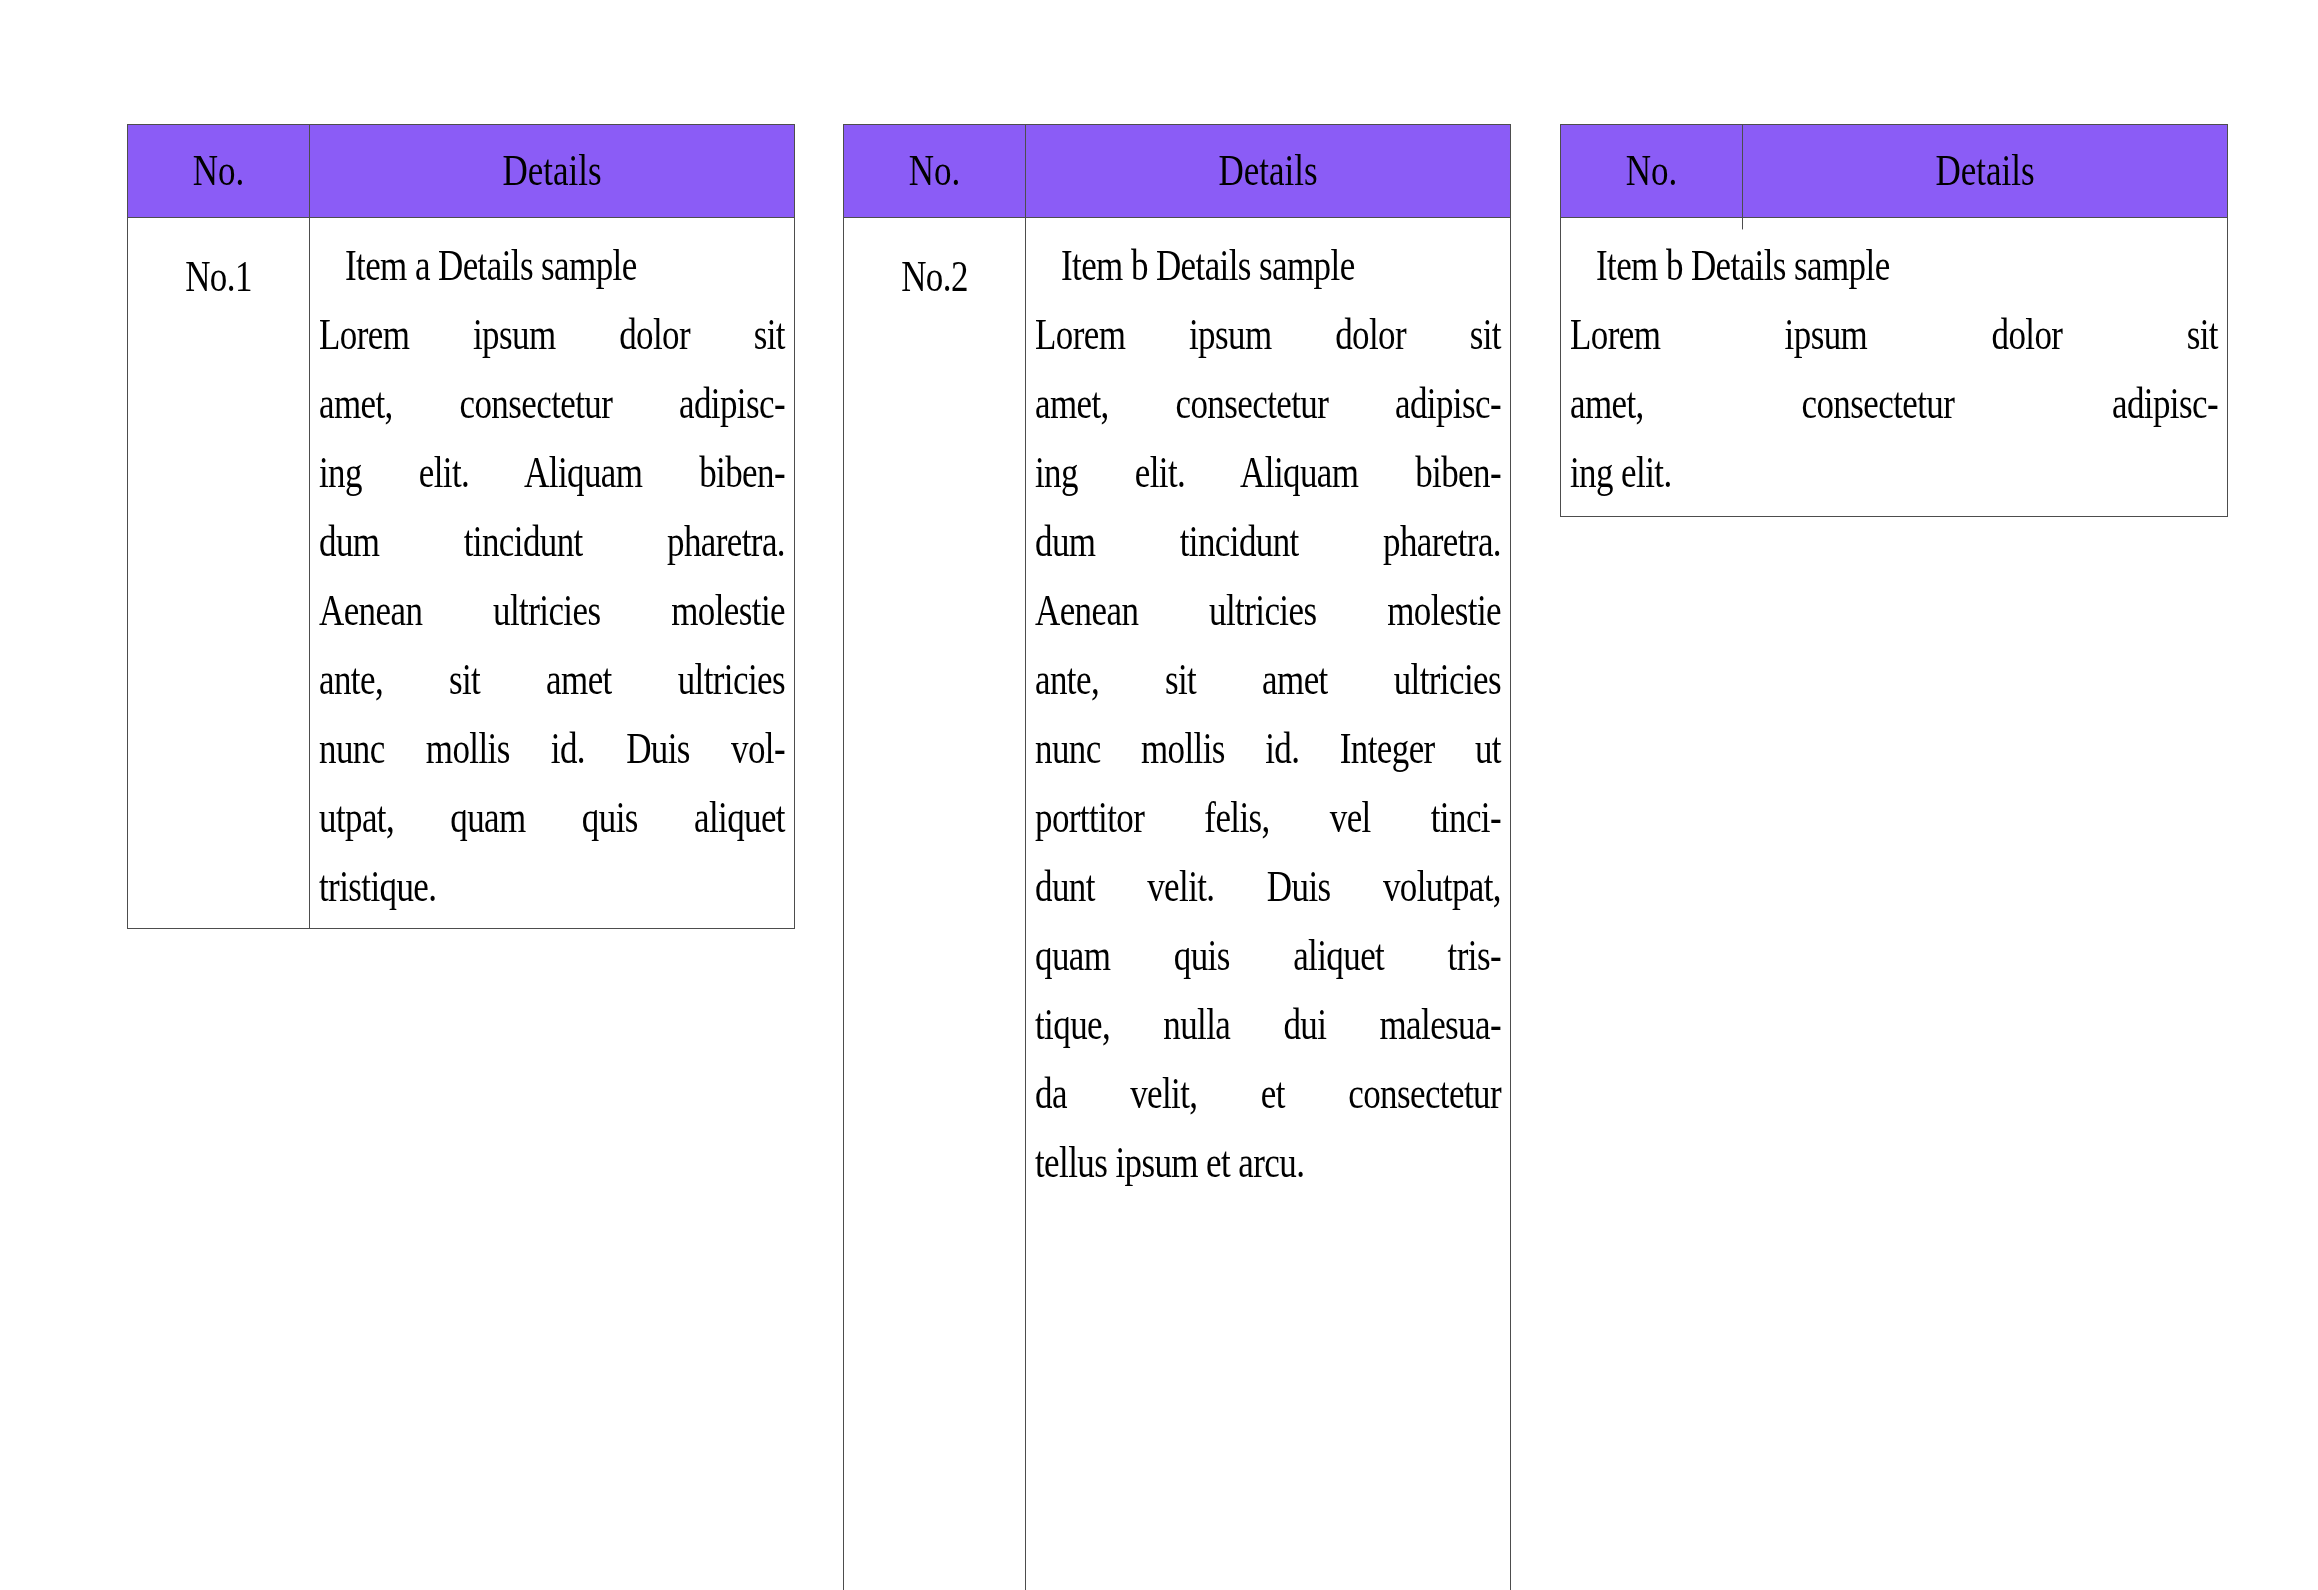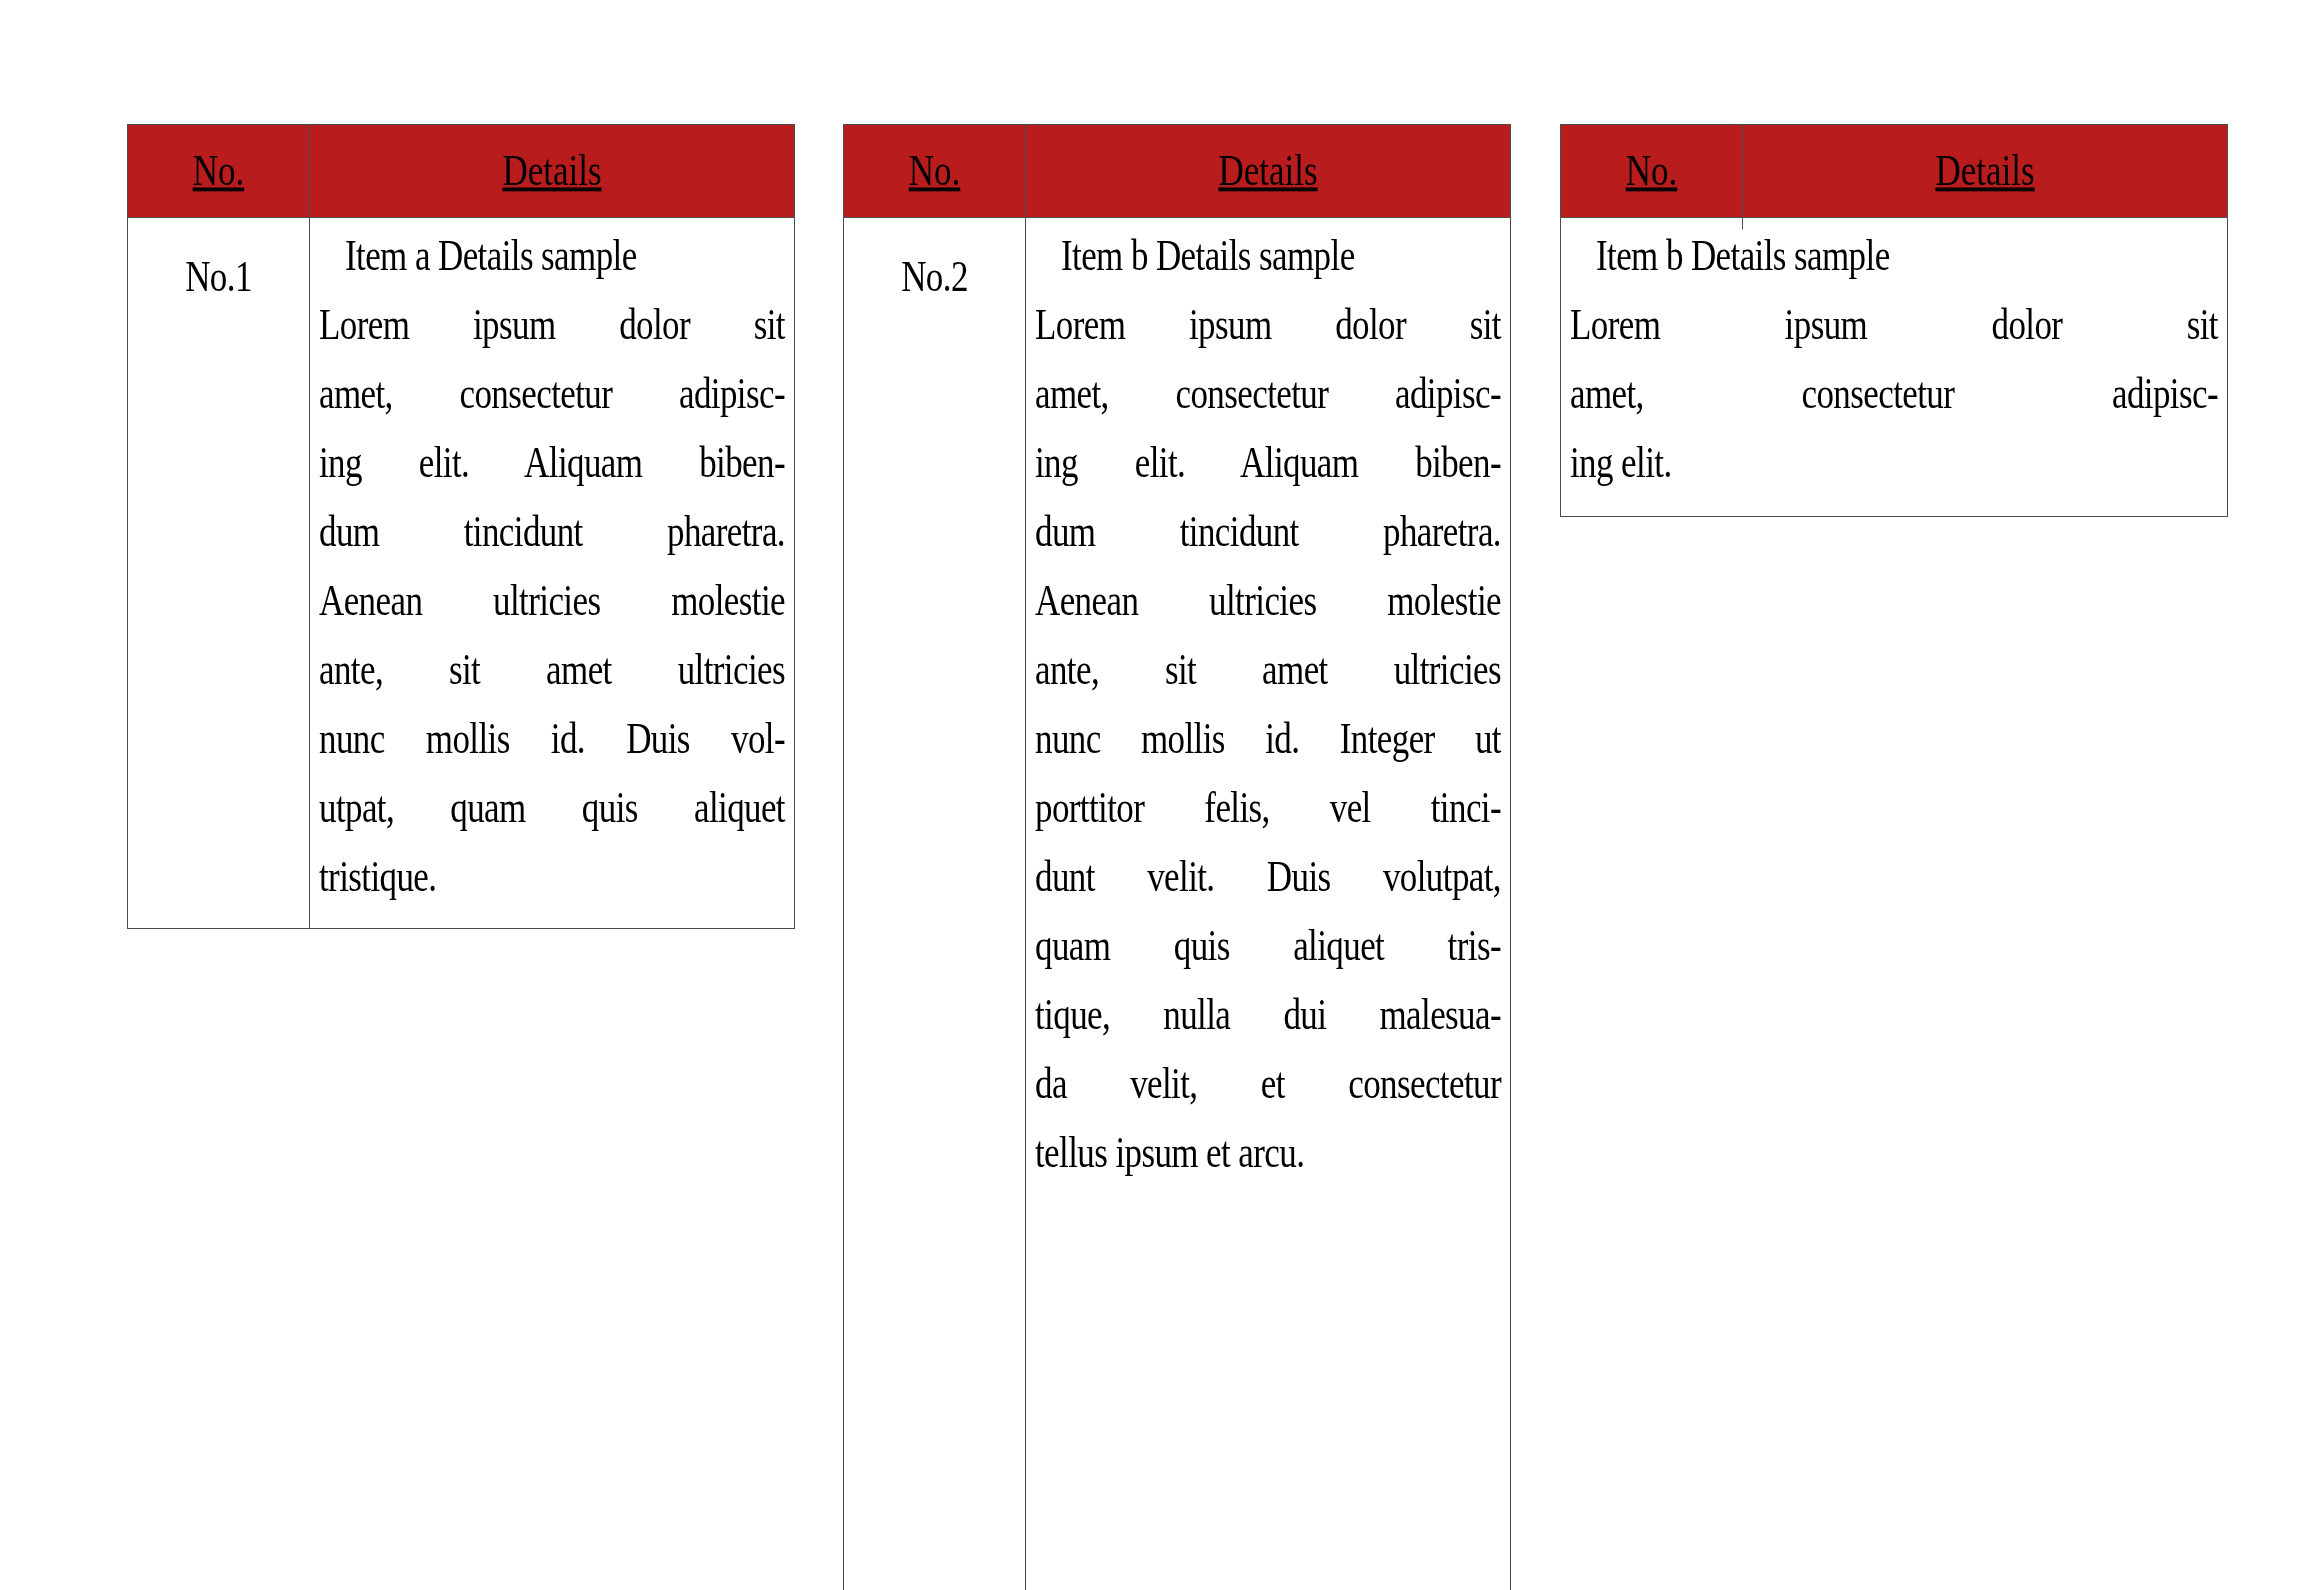--- a/index.html
+++ b/index.html
@@ -22,24 +22,23 @@
     overflow: hidden;
   }
   .t1 { left: 127px;  top: 124px; width: 668px; height: 805px; }
   .t2 { left: 843px; top: 124px; width: 668px; height: 1607px; }
   .t3 { left: 1560px; top: 124px; width: 668px; height: 393px; }
 
   .hdr {
     display: flex;
     height: 93px;
     min-height: 93px;
-    background: #b91c1c;
+    background: #8b5cf6;
     border-bottom: 1.3px solid #4d4d4d;
     box-sizing: border-box;
-    text-decoration: underline;
   }
   .hno {
     width: 182px;
     box-sizing: border-box;
     border-right: 1.3px solid #4d4d4d;
     text-align: center;
     line-height: 91px;
     font-size: 35px;
     transform: scaleY(1.27);
   }
@@ -55,21 +54,21 @@
   .cno {
     width: 182px;
     box-sizing: border-box;
     border-right: 1.3px solid #4d4d4d;
     padding-top: 24px;
     text-align: center;
   }
   .cdet {
     flex: 1;
     min-width: 0;
-    padding: 3px 9px 0 9px;
+    padding: 13px 9px 0 9px;
   }
 
   .line {
     height: 69px;
     line-height: 69px;
     font-size: 35px;
     letter-spacing: -0.6px;
     white-space: nowrap;
     transform: scaleY(1.27);
     transform-origin: 50% 50%;

